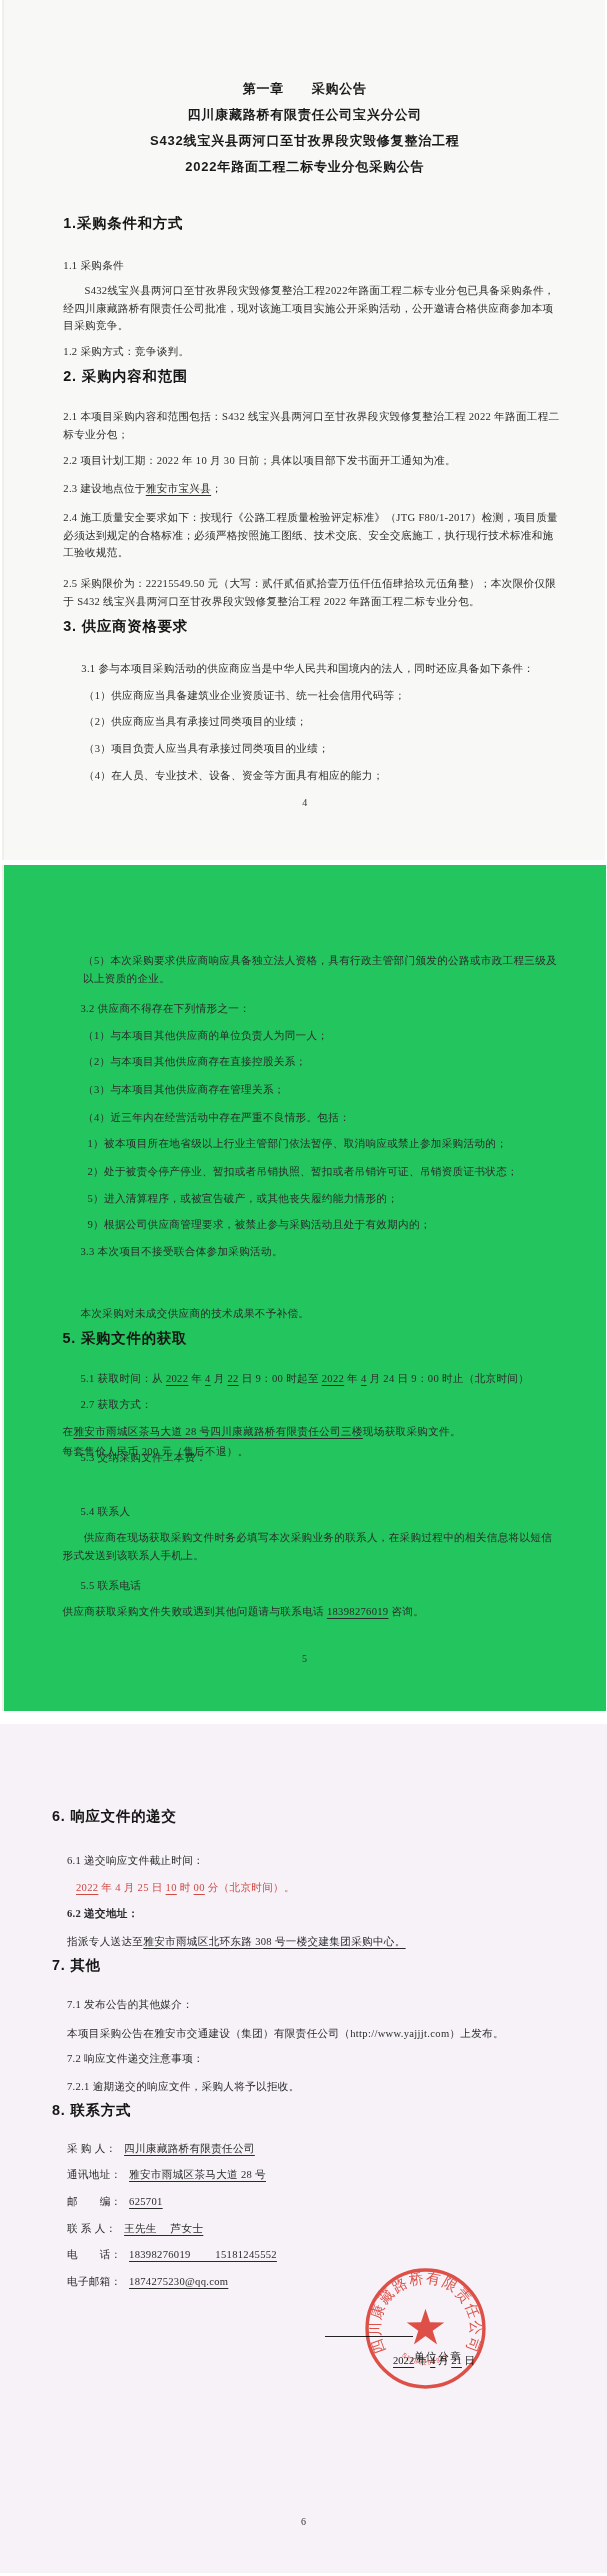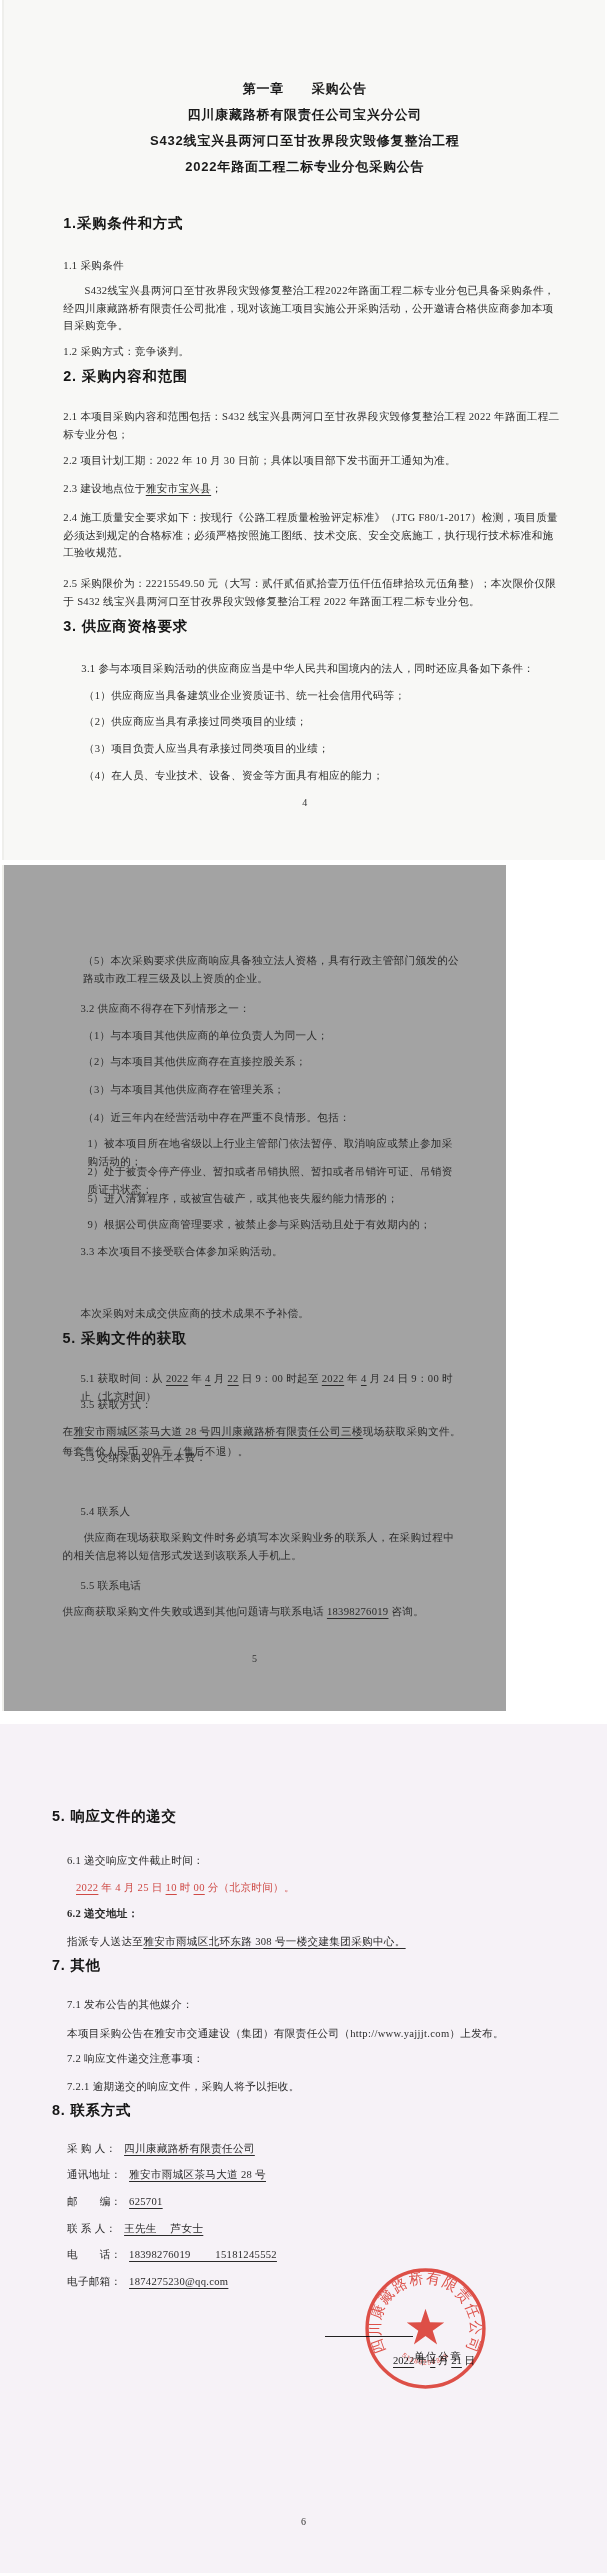--- a/index.html
+++ b/index.html
@@ -1,20 +1,20 @@
 <!DOCTYPE html>
 <html style="font-size:12px"><head>
 <meta charset="utf-8">
 <style>
   * { margin:0; padding:0; box-sizing:border-box; }
   html,body { background:#ffffff; }
   body { width:607px; height:2576px; position:relative; font-family:"Liberation Serif", serif; }
   .pg { position:absolute; overflow:hidden;padding-left:19px; }
   #page1 { left:2.3px; top:0px; width:603px; height:860px; background:#f8f8f6; border-left:2.3px solid #efefec; }
-  #page2 { left:1.5px; top:865px; width:504px; height:846px; background:#a3a3a3; border-left:2.3px solid #eeeeea; }
+  #page2 { left:1.5px; top:865px; width:604px; height:846px; background:#22c55e; border-left:2.3px solid #eeeeea; }
   #page3 { left:0px; top:1724px; width:607px; height:849px; background:#f6f2f7; }
   .blk { position:absolute; left:59px; right:44px; font-size:10.6px; line-height:17.5px; color:#2b2b2b; letter-spacing:0.3px; }
   .ind  { padding-left:18px; }
   .it   { padding-left:20.5px; }
   .sub  { padding-left:25px; }
   .fi   { text-indent:2em; }
   .hd { position:absolute; left:59px; right:44px; font-family:"Liberation Sans", sans-serif; font-weight:700; font-size:14.4px; line-height:20px; color:#151515; letter-spacing:0.8px; }
   .ttlblk { position:absolute; left:0; right:0; text-align:center; }
   .ttl { font-family:"Liberation Sans", sans-serif; font-weight:700; font-size:13px; line-height:26px; color:#1a1a1a; letter-spacing:0.8px; }
   .pno { position:absolute; left:0; right:0; text-align:center; font-size:10px; color:#333; }
@@ -76,34 +76,34 @@
   <div class="blk sub" style="top:270px;">1）被本项目所在地省级以上行业主管部门依法暂停、取消响应或禁止参加采购活动的；</div>
   <div class="blk sub" style="top:298px;">2）处于被责令停产停业、暂扣或者吊销执照、暂扣或者吊销许可证、吊销资质证书状态；</div>
   <div class="blk sub" style="top:325px;">5）进入清算程序，或被宣告破产，或其他丧失履约能力情形的；</div>
   <div class="blk sub" style="top:351px;">9）根据公司供应商管理要求，被禁止参与采购活动且处于有效期内的；</div>
   <div class="blk ind" style="top:378px;">3.3 本次项目不接受联合体参加采购活动。</div>
 
   <div class="blk ind" style="top:440px;">本次采购对未成交供应商的技术成果不予补偿。</div>
 
   <div class="hd" style="top:463px;">5. 采购文件的获取</div>
   <div class="blk ind" style="top:505px;"><span>5.1 获取时间：从 </span><span class="u">2022</span><span> 年 </span><span class="u">4</span><span> 月 </span><span class="u">22</span><span> 日 9：00 时起至 </span><span class="u">2022</span><span> 年 </span><span class="u">4</span><span> 月 24 日 9：00 时止（北京时间）</span></div>
-  <div class="blk ind" style="top:531px;">3.5 获取方式：</div>
+  <div class="blk ind" style="top:531px;">2.7 获取方式：</div>
   <div class="blk" style="top:558px;"><span>在</span><span class="u">雅安市雨城区茶马大道 28 号四川康藏路桥有限责任公司三楼</span><span>现场获取采购文件。</span></div>
   <div class="blk ind" style="top:584px;">5.3 交纳采购文件工本费：</div>
   <div class="blk" style="top:578px;">每套售价人民币 200  元（售后不退）。</div>
   <div class="blk ind" style="top:638px;">5.4 联系人</div>
   <div class="blk fi" style="top:664px;">供应商在现场获取采购文件时务必填写本次采购业务的联系人，在采购过程中的相关信息将以短信形式发送到该联系人手机上。</div>
   <div class="blk ind" style="top:712px;">5.5 联系电话</div>
   <div class="blk" style="top:738px;"><span>供应商获取采购文件失败或遇到其他问题请与联系电话 </span><span class="u">18398276019</span><span> 咨询。</span></div>
 
   <div class="pno" style="top:788px;">5</div>
 </div>
 
 <div class="pg" id="page3">
-  <div class="hd" style="top:82px;">5.  响应文件的递交</div>
+  <div class="hd" style="top:82px;">6.  响应文件的递交</div>
   <div class="blk" style="top:128px;">6.1 递交响应文件截止时间：</div>
   <div class="blk red dateline" style="top:155px;"><span class="u">2022</span><span> 年 4 月 25 日 </span><span class="u">10</span><span> 时 </span><span class="u">00</span><span> 分（北京时间）。</span></div>
   <div class="blk" style="top:181px;font-weight:bold;">6.2 递交地址：</div>
   <div class="blk" style="top:209px;"><span>指派专人送达至</span><span class="u">雅安市雨城区北环东路 308 号一楼交建集团采购中心。</span></div>
 
   <div class="hd" style="top:231px;">7.  其他</div>
   <div class="blk" style="top:272px;">7.1 发布公告的其他媒介：</div>
   <div class="blk" style="top:301px;">本项目采购公告在雅安市交通建设（集团）有限责任公司（http://www.yajjjt.com）上发布。</div>
   <div class="blk" style="top:326px;">7.2 响应文件递交注意事项：</div>
   <div class="blk" style="top:354px;">7.2.1 逾期递交的响应文件，采购人将予以拒收。</div>

